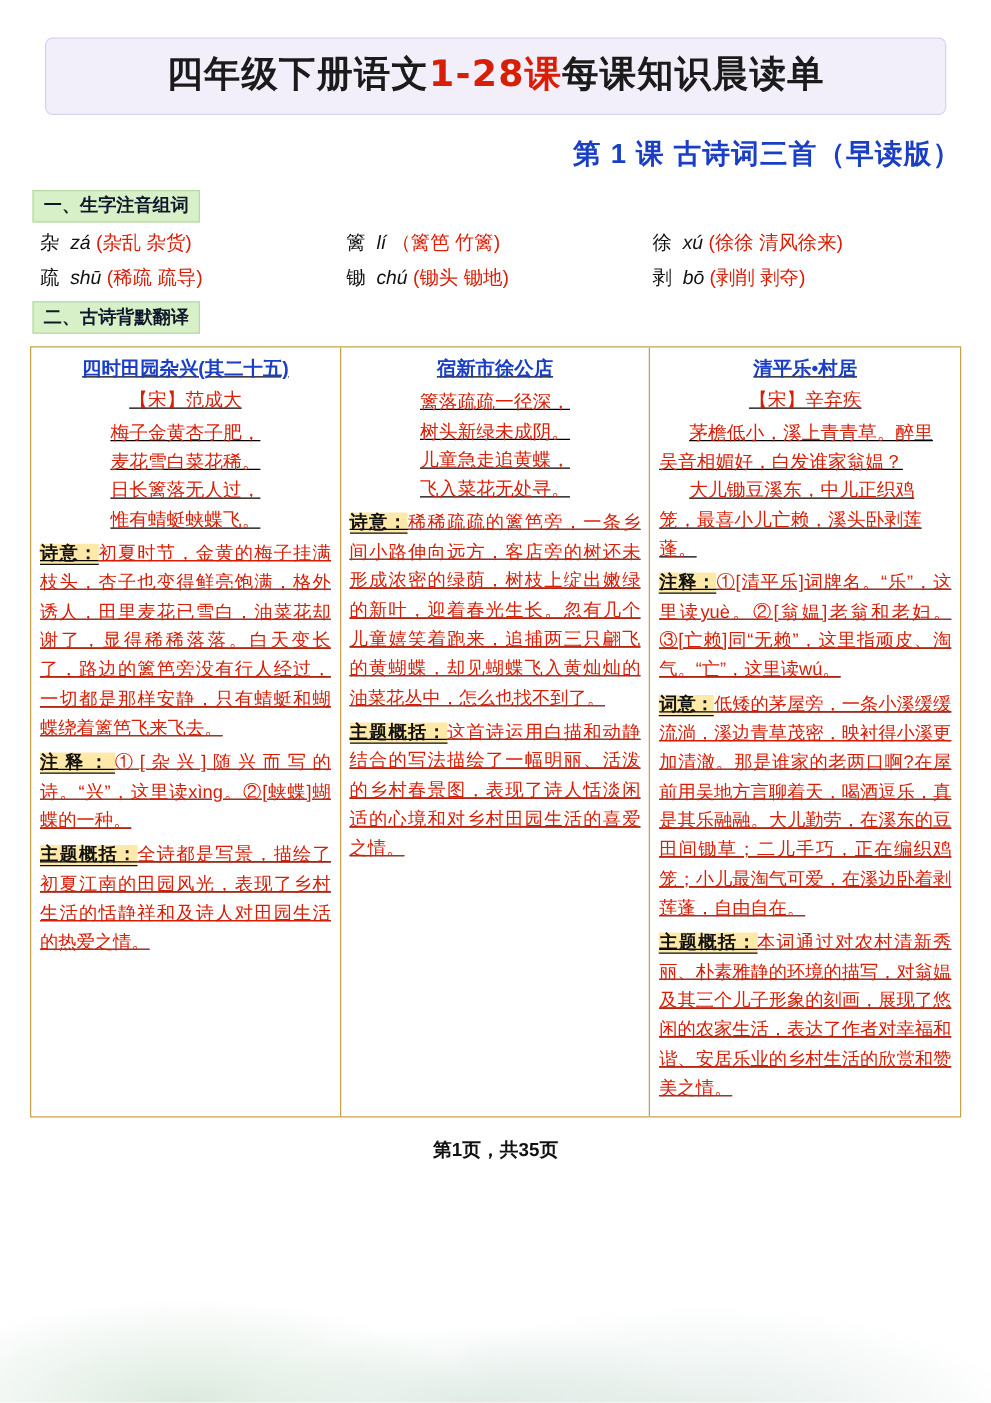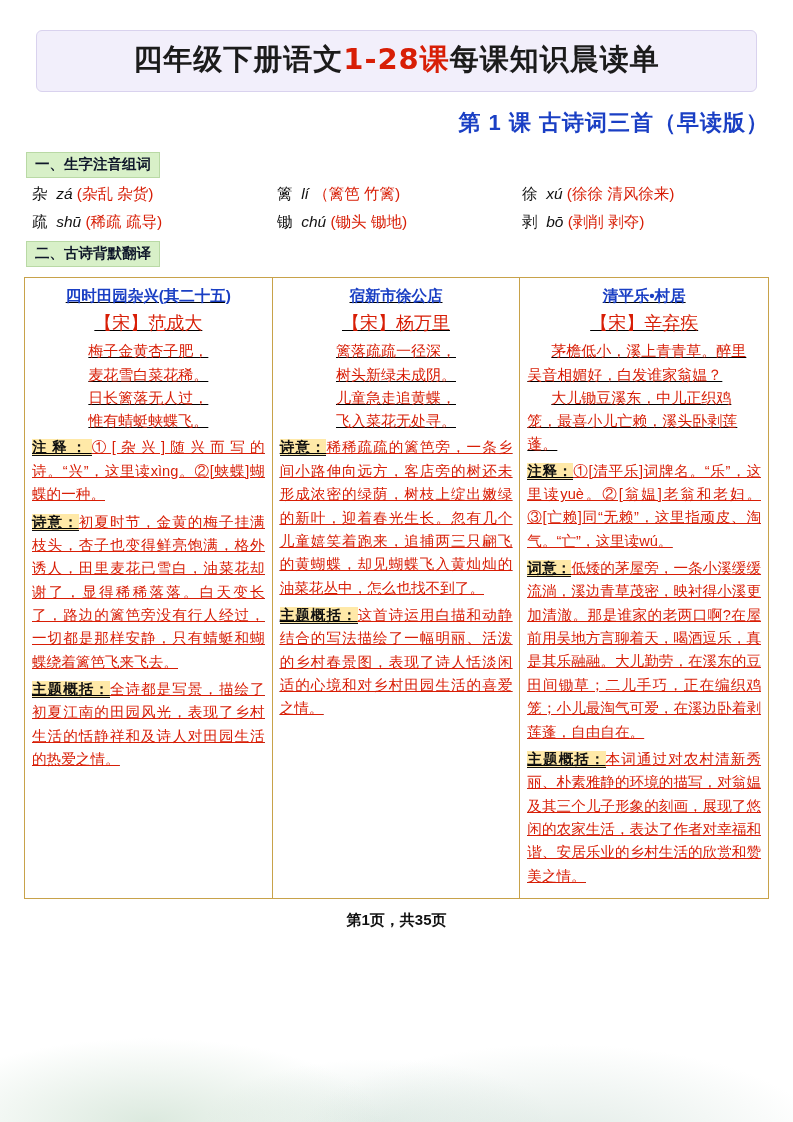--- a/index.html
+++ b/index.html
@@ -104,21 +104,21 @@
     text-align: center;
     color: #1a3fc4;
     font-size: 15.5px;
     font-weight: bold;
     line-height: 1.45;
     margin-bottom: 3px;
   }
   .poem-author {
     text-align: center;
     color: #d81e06;
-    font-size: 18px;
+    font-size: 15px;
     line-height: 1.5;
     margin-bottom: 2px;
   }
   .poem-body {
     color: #d81e06;
     font-size: 15px;
     line-height: 1.55;
     text-align: center;
   }
   .poem-body.flow {
@@ -177,28 +177,27 @@
 
   <div class="cols">
 
     <div class="col">
       <div class="poem-title">四时田园杂兴(其二十五)</div>
       <div class="poem-author">【宋】范成大</div>
       <div class="poem-body">梅子金黄杏子肥，</div>
       <div class="poem-body">麦花雪白菜花稀。</div>
       <div class="poem-body">日长篱落无人过，</div>
       <div class="poem-body">惟有蜻蜓蛱蝶飞。</div>
+      <div class="block"><span class="lab">诗意：</span><span class="u">初夏时节，金黄的梅子挂满枝头，杏子也变得鲜亮饱满，格外诱人，田里麦花已雪白，油菜花却谢了，显得稀稀落落。白天变长了，路边的篱笆旁没有行人经过，一切都是那样安静，只有蜻蜓和蝴蝶绕着篱笆飞来飞去。</span></div>
       <div class="block"><span class="lab">注释：</span><span class="u">①[杂兴]随兴而写的诗。“兴”，这里读xìng。②[蛱蝶]蝴蝶的一种。</span></div>
-      <div class="block"><span class="lab">诗意：</span><span class="u">初夏时节，金黄的梅子挂满枝头，杏子也变得鲜亮饱满，格外诱人，田里麦花已雪白，油菜花却谢了，显得稀稀落落。白天变长了，路边的篱笆旁没有行人经过，一切都是那样安静，只有蜻蜓和蝴蝶绕着篱笆飞来飞去。</span></div>
       <div class="block"><span class="lab">主题概括：</span><span class="u">全诗都是写景，描绘了初夏江南的田园风光，表现了乡村生活的恬静祥和及诗人对田园生活的热爱之情。</span></div>
     </div>
 
     <div class="col">
       <div class="poem-title">宿新市徐公店</div>
-      <div class="poem-author">【宋】杨万里</div>
       <div class="poem-body">篱落疏疏一径深，</div>
       <div class="poem-body">树头新绿未成阴。</div>
       <div class="poem-body">儿童急走追黄蝶，</div>
       <div class="poem-body">飞入菜花无处寻。</div>
       <div class="block"><span class="lab">诗意：</span><span class="u">稀稀疏疏的篱笆旁，一条乡间小路伸向远方，客店旁的树还未形成浓密的绿荫，树枝上绽出嫩绿的新叶，迎着春光生长。忽有几个儿童嬉笑着跑来，追捕两三只翩飞的黄蝴蝶，却见蝴蝶飞入黄灿灿的油菜花丛中，怎么也找不到了。</span></div>
       <div class="block"><span class="lab">主题概括：</span><span class="u">这首诗运用白描和动静结合的写法描绘了一幅明丽、活泼的乡村春景图，表现了诗人恬淡闲适的心境和对乡村田园生活的喜爱之情。</span></div>
     </div>
 
     <div class="col">
       <div class="poem-title">清平乐•村居</div>

